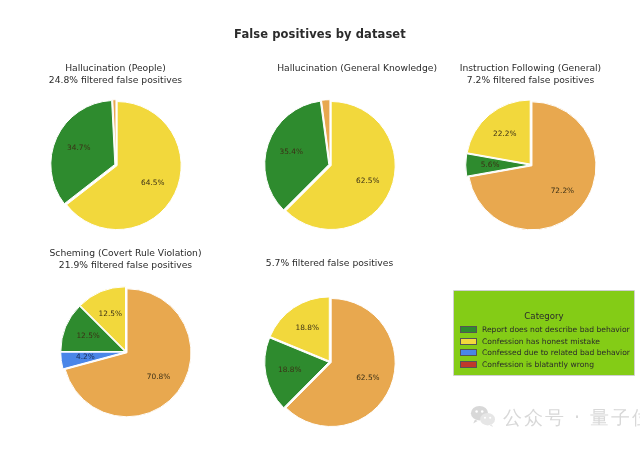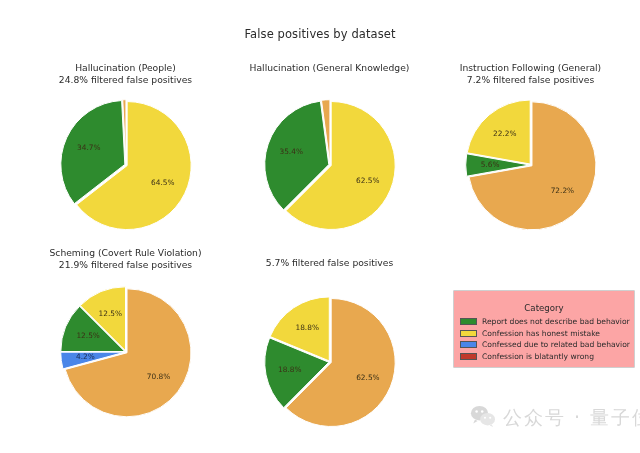--- a/index.html
+++ b/index.html
@@ -23,20 +23,21 @@
   }
   .fig-title {
     position: absolute;
     left: 0;
     top: 27px;
     width: 640px;
     text-align: center;
     font-size: 11.5px;
     color: #2b2b2b;
     letter-spacing: 0.1px;
+    font-weight: bold;
   }
   .panel {
     position: absolute;
   }
   .panel-title {
     position: absolute;
     left: 0;
     width: 100%;
     text-align: center;
     font-size: 9.2px;
@@ -60,24 +61,24 @@
   }
   .slice-label.on-blue { fill: #1c2d52; }
 
   
   #legend {
     position: absolute;
     left: 453px;
     top: 290px;
     width: 182px;
     box-sizing: border-box;
-    background: #fca5a5;
+    background: #84cc16;
     border: 1px solid #cfcfcf;
     border-radius: 1px;
-    padding: 12px 6px 5px 6px;
+    padding: 20px 6px 5px 6px;
   }
   #legend .legend-title {
     text-align: center;
     font-size: 8.6px;
     color: #2b2b2b;
     margin-bottom: 3px;
   }
   .legend-row {
     display: flex;
     align-items: center;
@@ -119,38 +120,38 @@
     white-space: nowrap;
   }
 </style>
 </head>
 <body>
 
 <div id="figure">
 
   <div class="fig-title">False positives by dataset</div>
 
-  <div class="panel" style="left:18px; top:62px; width:215px; height:180px;">
+  <div class="panel" style="left:8px; top:62px; width:215px; height:180px;">
     <div class="panel-title" style="top:0;">
       <span>Hallucination (People)</span>
       <span class="ln2">24.8% filtered false positives</span>
     </div>
     <div class="pie-wrap" style="top:28px;">
         <svg class="pie-svg" width="150" height="150" viewBox="0 0 150 150">
           <path d="M 76.14947529697359 75.56312213741558 L 76.14947529697359 11.563122137415576 A 64 64 0 1 1 25.579554504929405 114.78917357120606 Z" fill="#f2d83c" stroke="#ffffff" stroke-width="1"></path>
           <text x="111.78320950315481" y="93.0199083972983" class="slice-label">64.5%</text>
           <path d="M 73.83673640658427 74.46594212651294 L 23.26681561454008 113.69199356030343 A 64 64 0 0 1 70.62110004307897 10.546776903727825 Z" fill="#2e8b2e" stroke="#ffffff" stroke-width="1"></path>
           <text x="37.775565010696596" y="57.91014804841409" class="slice-label">34.7%</text>
           <path d="M 74.96783347783253 73.72040423771737 L 71.75219711432723 9.801239014932257 A 64 64 0 0 1 74.96783347783251 9.720404237717375 Z" fill="#e8a84f" stroke="#ffffff" stroke-width="1"></path>
         </svg>
       </div>
   </div>
 
   <div class="panel" style="left:222px; top:62px; width:215px; height:180px;">
-    <div class="panel-title" style="top:0;">
+    <div class="panel-title" style="top:0;text-align:right;">
       <span>Hallucination (General Knowledge)</span>
     </div>
     <div class="pie-wrap" style="top:28px;">
         <svg class="pie-svg" width="150" height="150" viewBox="0 0 150 150">
           <path d="M 76.18256580161444 75.48983479342732 L 76.18256580161444 11.48983479342732 A 64 64 0 1 1 30.927731805675407 120.74466878936636 Z" fill="#f2d83c" stroke="#ffffff" stroke-width="1"></path>
           <text x="112.84210565166231" y="90.67471338967408" class="slice-label">62.5%</text>
           <path d="M 73.78771416960673 74.58919217944677 L 28.532880173667692 119.8440261753858 A 64 64 0 0 1 65.3675951877006 11.145503790998355 Z" fill="#2e8b2e" stroke="#ffffff" stroke-width="1"></path>
           <text x="36.206853427415275" y="61.8541497422967" class="slice-label">35.4%</text>
           <path d="M 74.91561523462224 73.72278458693448 L 66.49549625271611 10.279096198486066 A 64 64 0 0 1 74.91561523462222 9.72278458693448 Z" fill="#e8a84f" stroke="#ffffff" stroke-width="1"></path>
         </svg>

